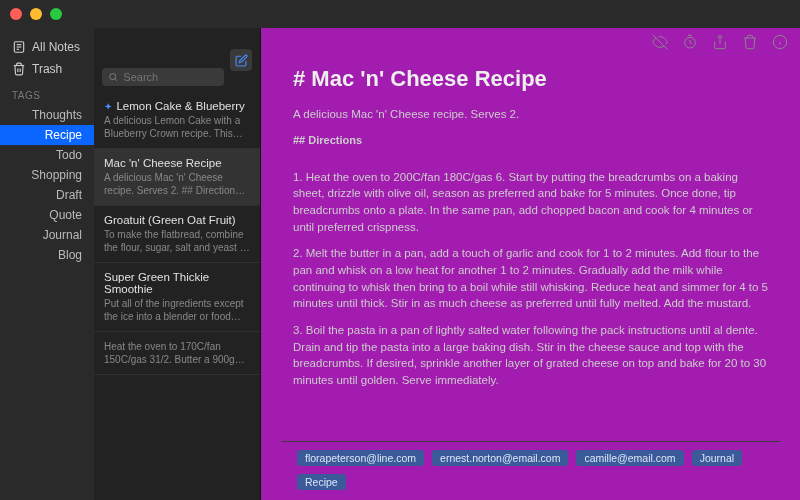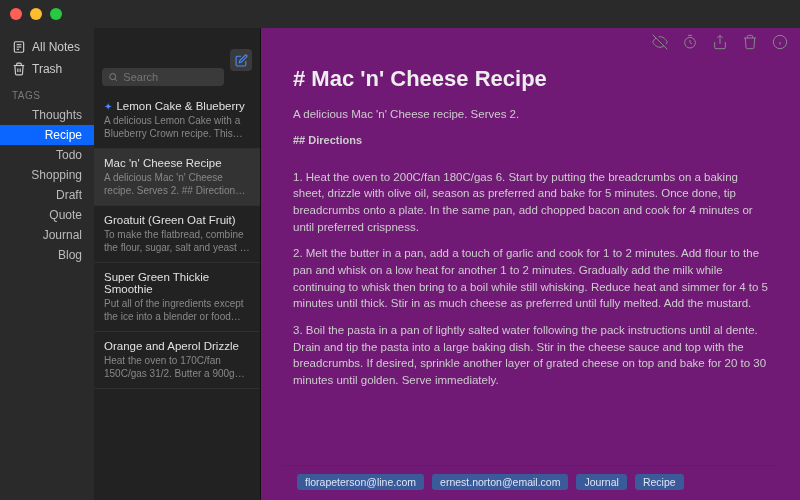--- a/index.html
+++ b/index.html
@@ -24,21 +24,21 @@
 .search-box svg { width: 12px; height: 12px; stroke: #888; }
 .search-box input { background: transparent; border: none; outline: none; color: #ccc; font-size: 11px; width: 100%; }
 .compose-btn { width: 22px; height: 22px; display: flex; align-items: center; justify-content: center; border-radius: 4px; background: #3a3a3a; cursor: pointer; }
 .compose-btn svg { width: 13px; height: 13px; stroke: #4a8cff; }
 .notes { flex: 1; overflow-y: auto; }
 .note-item { padding: 8px 10px; border-bottom: 1px solid #2f2f2f; cursor: pointer; }
 .note-item.selected { background: #333; }
 .note-title { font-size: 11.5px; color: #e0e0e0; margin-bottom: 2px; display: flex; align-items: center; gap: 4px; }
 .pin-icon { color: #4a8cff; font-size: 10px; }
 .note-preview { font-size: 10px; color: #888; line-height: 1.3; overflow: hidden; display: -webkit-box; -webkit-line-clamp: 2; -webkit-box-orient: vertical; }
-.editor { flex: 1; background: #701a75; display: flex; flex-direction: column; overflow: hidden; }
+.editor { flex: 1; background: #a21caf; display: flex; flex-direction: column; overflow: hidden; }
 .editor-toolbar { display: flex; justify-content: flex-end; padding: 6px 12px; gap: 14px; }
 .editor-toolbar .ticon { width: 16px; height: 16px; stroke: #888; cursor: pointer; fill: none; stroke-width: 1.5; }
 .editor-content { flex: 1; padding: 10px 32px 0; overflow-y: auto; }
 .editor-content h1 { font-size: 22px; font-weight: 700; color: #eee; margin-bottom: 14px; }
 .editor-content p { font-size: 11.5px; color: #ccc; line-height: 1.45; margin-bottom: 10px; }
 .editor-content .dir-heading { font-weight: 700; font-size: 11px; margin-bottom: 20px; }
 .editor-footer { padding: 8px 16px 10px; border-top: 1px solid #3a3a3a; display: flex; gap: 8px; flex-wrap: wrap; margin: 0 20px; }
 .chip { background: #3a5a9a; color: #dde6f5; font-size: 10.5px; padding: 2px 8px; border-radius: 3px; cursor: pointer; }
 </style>
 </head>
@@ -124,23 +124,20 @@
             </div>
             <div class="note-preview">To make the flatbread, combine the flour, sugar, salt and yeast in a large</div>
           </div>
           <div class="note-item">
             <div class="note-title">
               <span>Super Green Thickie Smoothie</span>
             </div>
             <div class="note-preview">Put all of the ingredients except the ice into a blender or food processor and</div>
           </div>
           <div class="note-item">
-            <div class="note-title">
-              <span>Orange and Aperol Drizzle</span>
-            </div>
             <div class="note-preview">Heat the oven to 170C/fan 150C/gas 31/2. Butter a 900g loaf tin and line the</div>
           </div>
         </div>
     </div>
 
     <div class="editor">
       <div class="editor-toolbar">
         <svg class="ticon" viewBox="0 0 24 24">
             <path d="M17.94 17.94A10.07 10.07 0 0 1 12 20c-7 0-11-8-11-8a18.45 18.45 0 0 1 5.06-5.94M9.9 4.24A9.12 9.12 0 0 1 12 4c7 0 11 8 11 8a18.5 18.5 0 0 1-2.16 3.19"></path>
             <line x1="1" y1="1" x2="23" y2="23"></line>
@@ -173,19 +170,20 @@
         <p class="dir-heading">## Directions</p>
         <div id="steps-container">
             <p>1. Heat the oven to 200C/fan 180C/gas 6. Start by putting the breadcrumbs on a baking sheet, drizzle with olive oil, season as preferred and bake for 5 minutes. Once done, tip breadcrumbs onto a plate. In the same pan, add chopped bacon and cook for 4 minutes or until preferred crispness.</p>
             <p>2. Melt the butter in a pan, add a touch of garlic and cook for 1 to 2 minutes. Add flour to the pan and whisk on a low heat for another 1 to 2 minutes. Gradually add the milk while continuing to whisk then bring to a boil while still whisking. Reduce heat and simmer for 4 to 5 minutes until thick. Stir in as much cheese as preferred until fully melted. Add the mustard.</p>
             <p>3. Boil the pasta in a pan of lightly salted water following the pack instructions until al dente. Drain and tip the pasta into a large baking dish. Stir in the cheese sauce and top with the breadcrumbs. If desired, sprinkle another layer of grated cheese on top and bake for 20 to 30 minutes until golden. Serve immediately.</p>
           </div>
       </div>
       <div class="editor-footer" id="chips-container">
           <span class="chip">florapeterson@line.com</span>
           <span class="chip">ernest.norton@email.com</span>
+          <span class="chip">camille@email.com</span>
           <span class="chip">Journal</span>
           <span class="chip">Recipe</span>
         </div>
     </div>
 
   </div>
 </div>
 
 </body></html>

